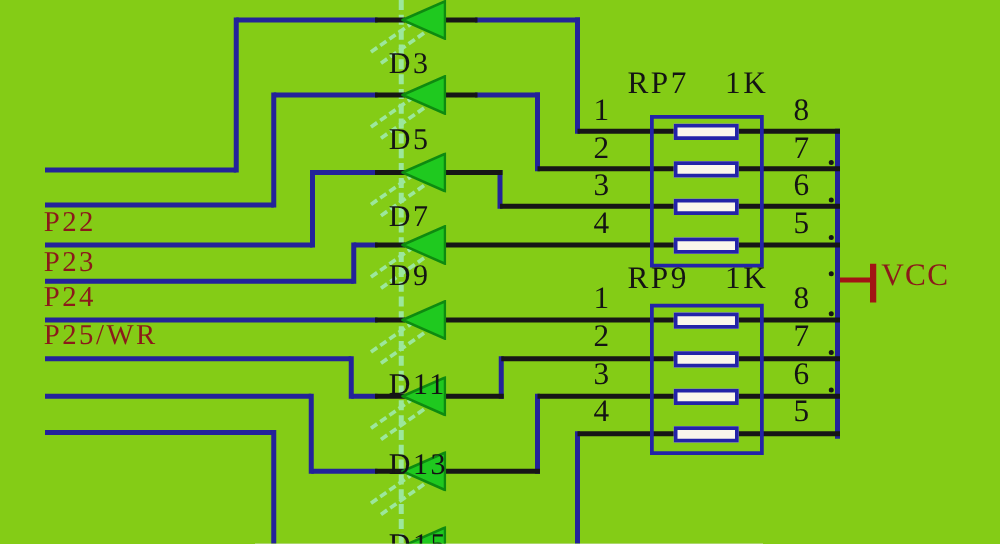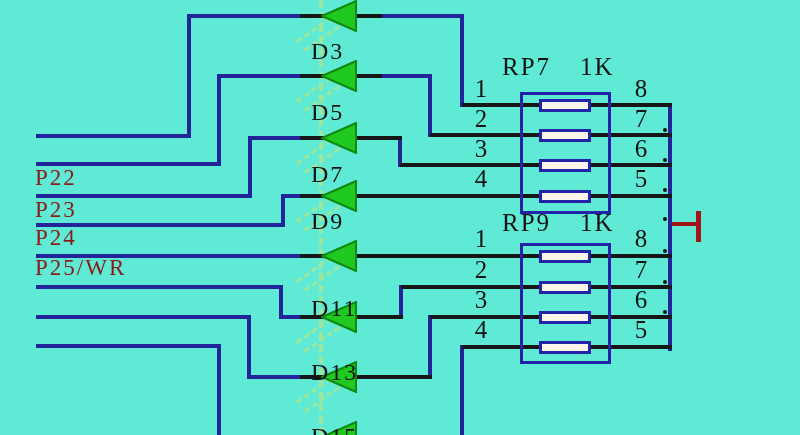--- a/index.html
+++ b/index.html
@@ -1,18 +1,18 @@
 <!DOCTYPE html>
 <html><head>
 <meta charset="utf-8">
 <style>
   html,body{margin:0;padding:0;background:#e8e8e8;}
   #canvas{
     position:relative;width:800px;height:435px;overflow:hidden;
-    background:#5eead4;
+    background:#84cc16;
     font-family:"Liberation Serif","DejaVu Serif",serif;
   }
   
   .w  {position:absolute;background:#23239a;}
   .wb {position:absolute;background:#161616;}
   .wr {position:absolute;background:#a21515;}
   .hw {height:4px;}
   .vw {width:4px;}
   
   .dashcol{position:absolute;left:319px;top:0;height:435px;width:0;
@@ -197,14 +197,15 @@
   <div class="pin pinR" style="top:287px">6</div>
   <div class="pin pinR" style="top:317px">5</div>
 
   <div class="plabel" style="top:166px">P22</div>
   <div class="plabel" style="top:198px">P23</div>
   <div class="plabel" style="top:226px">P24</div>
   <div class="plabel" style="top:256px">P25/WR</div>
 
   <div class="wr hw" style="left:672px;top:222px;width:28px"></div>
   <div class="wr" style="left:696px;top:211px;width:5px;height:31px"></div>
+  <div class="vcctext">VCC</div>
 
 </div>
 
 </body></html>

